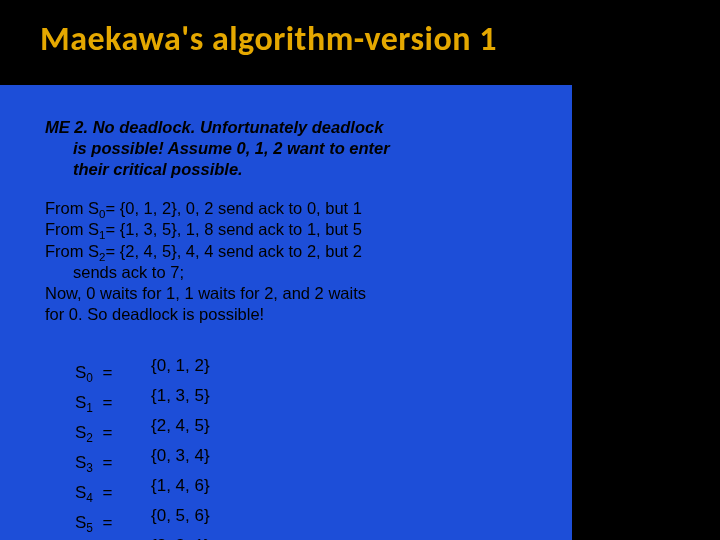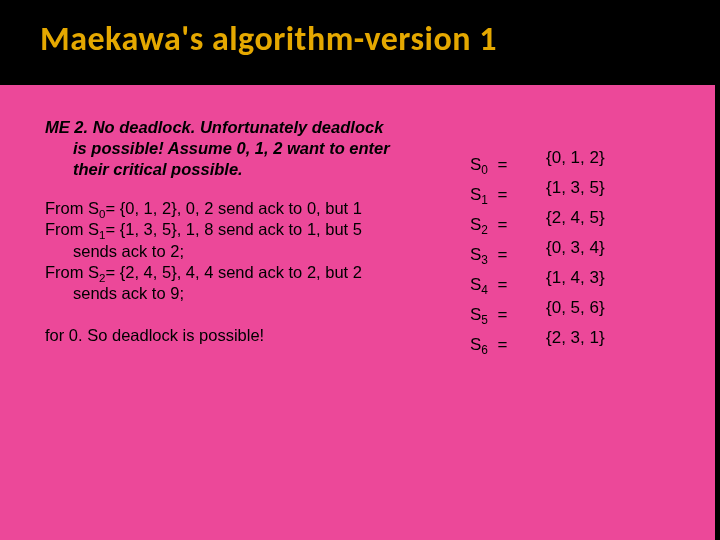--- a/index.html
+++ b/index.html
@@ -6,42 +6,43 @@
     margin: 0;
     padding: 0;
     width: 720px;
     height: 540px;
     background: #000;
     font-family: Arial, Helvetica, sans-serif;
     color: #000;
     overflow: hidden;
   }
   .slide {
-    width: 715px;
+    width: 572px;
     height: 540px;
     background: #000;
     position: relative;
   }
   .title {
     font-family: "Segoe UI", "Calibri", Arial, sans-serif;
     font-weight: 600;
     font-size: 34px;
     color: #e5a800;
     padding: 18px 0 10px 40px;
     letter-spacing: 0.5px;
   }
   .body {
-    background: #ec4899;
+    background: #1d4ed8;
     position: absolute;
     top: 85px;
     left: 0;
     right: 0;
     bottom: 0;
     padding: 32px 30px 0 45px;
     display: flex;
+    flex-direction: column;
   }
   .left {
     width: 395px;
     font-family: Arial, Helvetica, sans-serif;
     font-size: 16.5px;
     line-height: 1.28;
   }
   .right {
     flex: 1;
     padding-left: 30px;
@@ -90,30 +91,29 @@
         <span class="indent-block">is possible! Assume 0, 1, 2 want to enter</span>
         <span class="indent-block">their critical possible.</span>
       </div>
 
       <div class="para2">
         <span>From </span><span>S</span><span class="sub">0</span><span>= {0, 1, 2}, 0, 2 send ack to 0, but 1</span>
       </div>
 
       <div class="para2">
         <span>From </span><span>S</span><span class="sub">1</span><span>= {1, 3, 5}, 1, 8 send ack to 1, but 5</span>
-        <span class="indent">sends ack to 2;</span>
       </div>
 
       <div class="para2">
         <span>From </span><span>S</span><span class="sub">2</span><span>= {2, 4, 5}, 4, 4 send ack to 2, but 2</span>
-        <span class="indent">sends ack to 9;</span>
+        <span class="indent">sends ack to 7;</span>
       </div>
 
       <div class="para2">
-        <br>
+        <span>Now, 0 waits for 1, 1 waits for 2, and 2 waits</span><br>
         <span>for 0. So deadlock is possible!</span>
       </div>
     </div>
 
     <div class="right">
       <div class="setrow">
         <span class="setlabel"><span>S</span><span class="sub">0</span>&nbsp;&nbsp;<span>=</span></span>
         <span class="setval">{0, 1, 2}</span>
       </div>
       <div class="setrow">
@@ -123,21 +123,21 @@
       <div class="setrow">
         <span class="setlabel"><span>S</span><span class="sub">2</span>&nbsp;&nbsp;<span>=</span></span>
         <span class="setval">{2, 4, 5}</span>
       </div>
       <div class="setrow">
         <span class="setlabel"><span>S</span><span class="sub">3</span>&nbsp;&nbsp;<span>=</span></span>
         <span class="setval">{0, 3, 4}</span>
       </div>
       <div class="setrow">
         <span class="setlabel"><span>S</span><span class="sub">4</span>&nbsp;&nbsp;<span>=</span></span>
-        <span class="setval">{1, 4, 3}</span>
+        <span class="setval">{1, 4, 6}</span>
       </div>
       <div class="setrow">
         <span class="setlabel"><span>S</span><span class="sub">5</span>&nbsp;&nbsp;<span>=</span></span>
         <span class="setval">{0, 5, 6}</span>
       </div>
       <div class="setrow">
         <span class="setlabel"><span>S</span><span class="sub">6</span>&nbsp;&nbsp;<span>=</span></span>
         <span class="setval">{2, 3, 1}</span>
       </div>
     </div>

